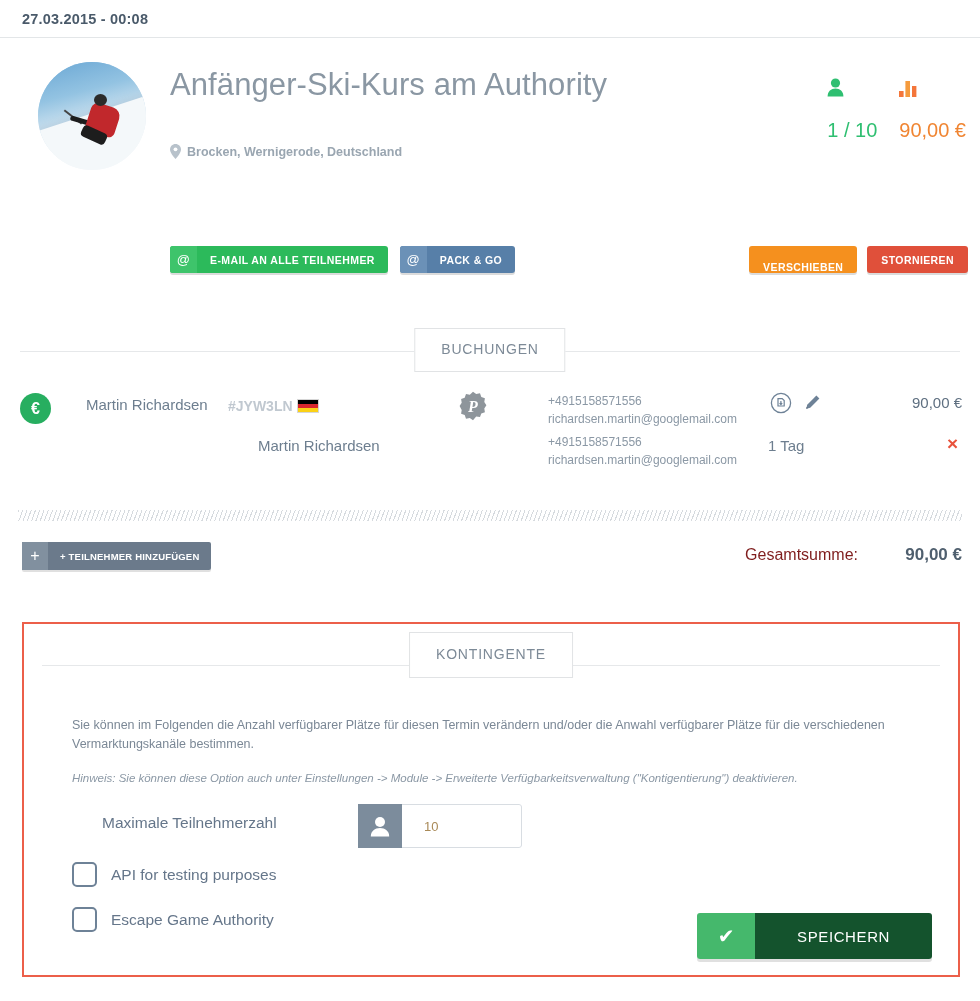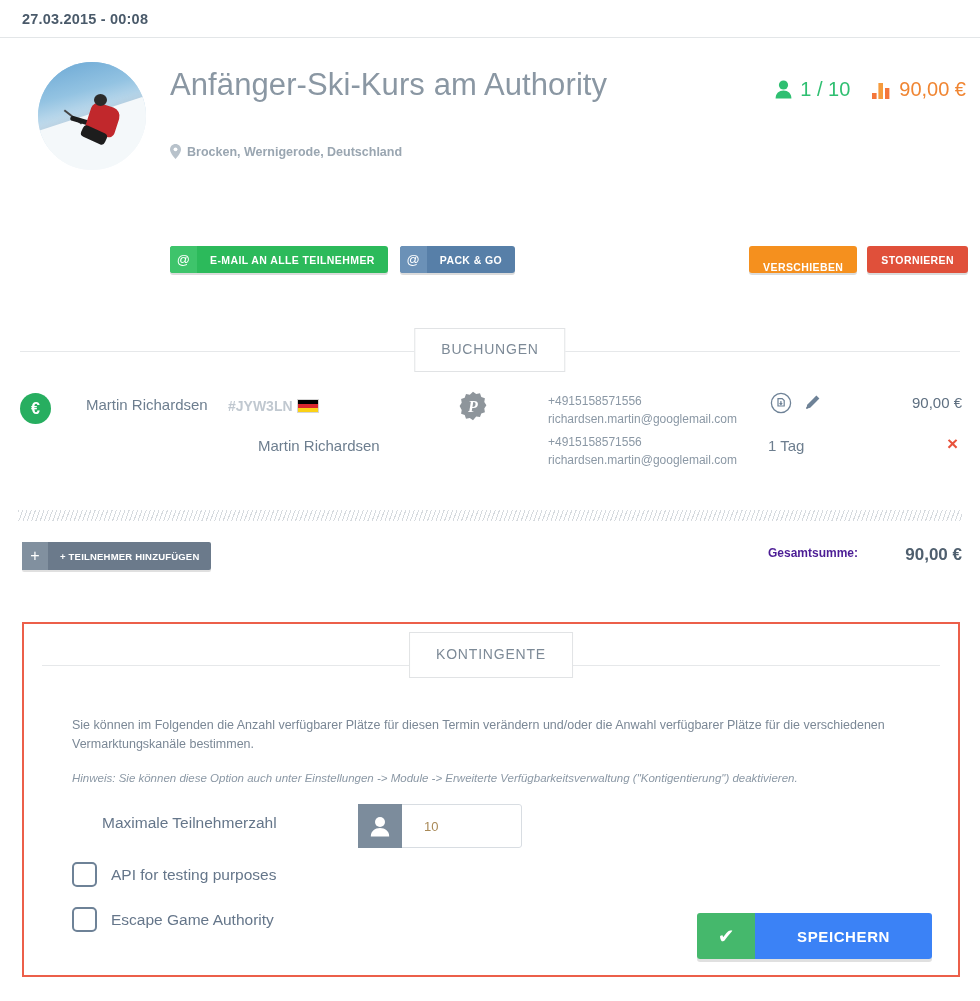--- a/index.html
+++ b/index.html
@@ -75,21 +75,21 @@
     display: flex; align-items: center; gap: 6px;
     font-size: 12.5px; color: #9aa6b1; font-weight: bold;
   }
   .pin { width: 11px; height: 15px; position: relative; display:inline-block; }
   .pin svg { display:block; }
 
   .hdr-stats {
     position: absolute; right: 14px; top: 26px;
     display: flex; align-items: center; gap: 22px;
   }
-  .stat { display: flex; align-items: center; gap: 8px; font-size: 20px; }
+  .stat { display: flex; align-items: flex-start; gap: 22px; font-size: 20px; flex-direction: column; }
   .stat.people { color: #2fbf71; }
   .stat.price  { color: #f08532; }
   .ico-person-hdr svg { display:block; }
   .ico-bars svg { display:block; }
 
   
   .actions-left {
     position: absolute; left: 170px; top: 194px;
     display: flex; gap: 12px;
   }
@@ -194,21 +194,21 @@
   .btn-add {
     position:absolute; left: 22px; top: 2px; height: 28px;
     background:#6b7a8b; border-radius:2px; display:flex; align-items:stretch;
     color:#fff; font-size:9.5px; font-weight:bold; letter-spacing:.2px;
     box-shadow: 0 2px 0 rgba(0,0,0,.12); cursor:pointer;
   }
   .btn-add .ico { width:26px; display:flex; align-items:center; justify-content:center;
     font-size:16px; font-weight:normal; background:#81909f; }
   .btn-add .lbl { display:flex; align-items:center; padding:0 12px; white-space:nowrap; }
 
-  .sum-label { position:absolute; right: 122px; top: 6px; font-size: 12px; font-weight: bold; color:#4c1d95; }
+  .sum-label { position:absolute; right: 122px; top: 6px; font-size: 16px; font-weight: normal; color:#7f1d1d; }
   .sum-value { position:absolute; right: 18px; top: 5px; font-size: 17px; font-weight: bold; color:#4f5f6e; }
 
   
   .kont {
     position:absolute; left: 22px; top: 622px; width: 938px; height: 355px;
     border: 2px solid #ec5f4a; background:#fff;
   }
   .kont-head { position:relative; width: 898px; margin: 18px auto 0; height: 46px; }
   .kont-head .rule { position:absolute; left:0; right:0; top:23px; height:1px; background:#e6e8ea; }
   .kont-head .tab {
@@ -256,22 +256,22 @@
   .btn-save {
     position:absolute; right: 26px; bottom: 16px; height: 46px;
     display:flex; align-items:stretch; border-radius:3px; overflow:hidden;
     box-shadow: 0 3px 0 rgba(0,0,0,.12); cursor:pointer;
   }
   .btn-save .ico {
     width: 58px; background:#45b86c; color:#fff; font-size: 20px;
     display:flex; align-items:center; justify-content:center;
   }
   .btn-save .lbl {
-    background:#3b82f6; color:#fff; font-size: 15px; letter-spacing:.6px;
-    display:flex; align-items:center; padding: 0 42px; font-weight: bold;
+    background:#14532d; color:#fff; font-size: 15px; letter-spacing:.6px;
+    display:flex; align-items:center; padding: 0 42px;
   }
 </style>
 </head>
 <body>
 
 <div class="page">
 
   <div class="datebar">
     <span class="date">27.03.2015 - 00:08</span>
   </div>

